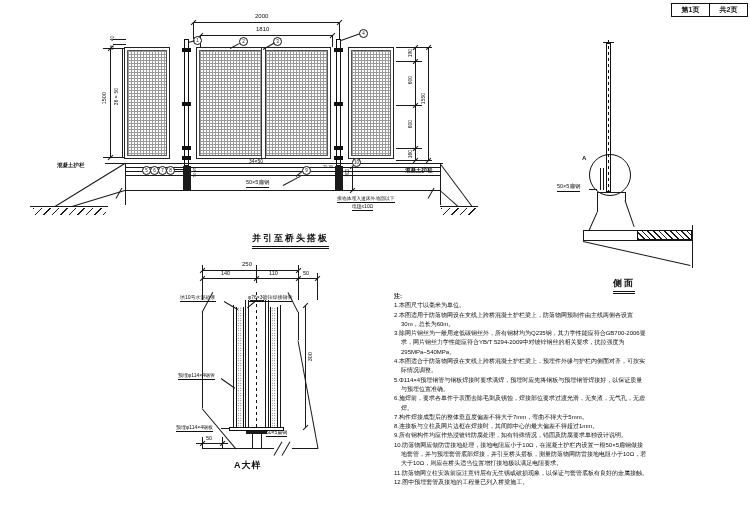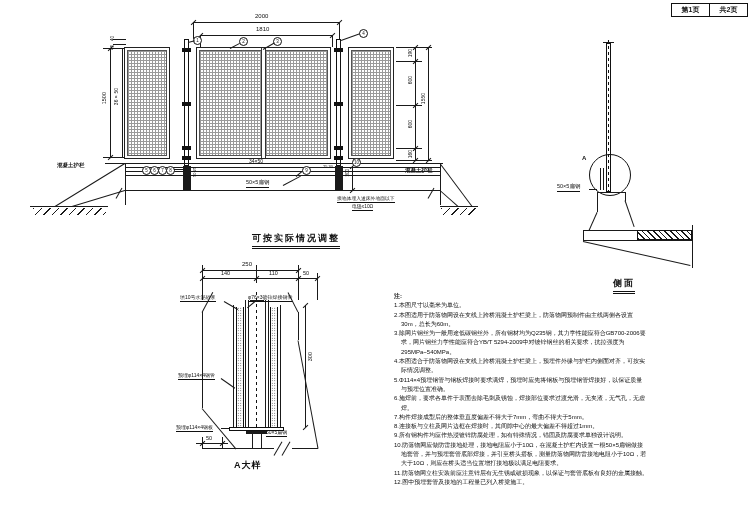--- a/index.html
+++ b/index.html
@@ -166,21 +166,21 @@
   <div class="dg" style="left:341px;top:40px;width:20px;transform:rotate(-20deg);"></div>
   <div class="callout" style="left:142px;top:166px;">5</div>
   <div class="callout" style="left:150px;top:166px;">6</div>
   <div class="callout" style="left:158px;top:166px;">7</div>
   <div class="callout" style="left:166px;top:166px;">8</div>
   <div class="ln" style="left:174px;top:169px;width:10px;height:1px;"></div>
   <div class="callout" style="left:302px;top:166px;">9</div>
   <div class="dg" style="left:296px;top:176px;width:8px;transform:rotate(-40deg);"></div>
   <div class="callout" style="left:352px;top:158px;">10</div>
 
-  <div class="dtitle" style="left:252px;top:232px;">可按实际情况调整</div>
+  <div class="dtitle" style="left:252px;top:232px;">并引至桥头搭板</div>
 
   <div class="post" style="left:606px;top:43px;height:149px;"></div>
   <div class="vdash" style="left:608px;top:40px;height:153px;"></div>
   <div class="ln" style="left:603px;top:42px;width:11px;height:1px;"></div>
   <div style="position:absolute;left:589px;top:154px;width:40px;height:40px;border:1px solid #111;border-radius:50%;"></div>
   <div class="ln" style="left:600px;top:168px;width:1px;height:22px;"></div>
   <div class="ln" style="left:603px;top:168px;width:1px;height:22px;"></div>
   <div class="txt" style="left:582px;top:155px;font-size:6px;font-weight:bold;">A</div>
   <div class="txt ulabel" style="left:557px;top:183px;font-size:5.5px;">50×5扁钢</div>
   <div class="ln" style="left:589px;top:189px;width:8px;height:1px;"></div>

